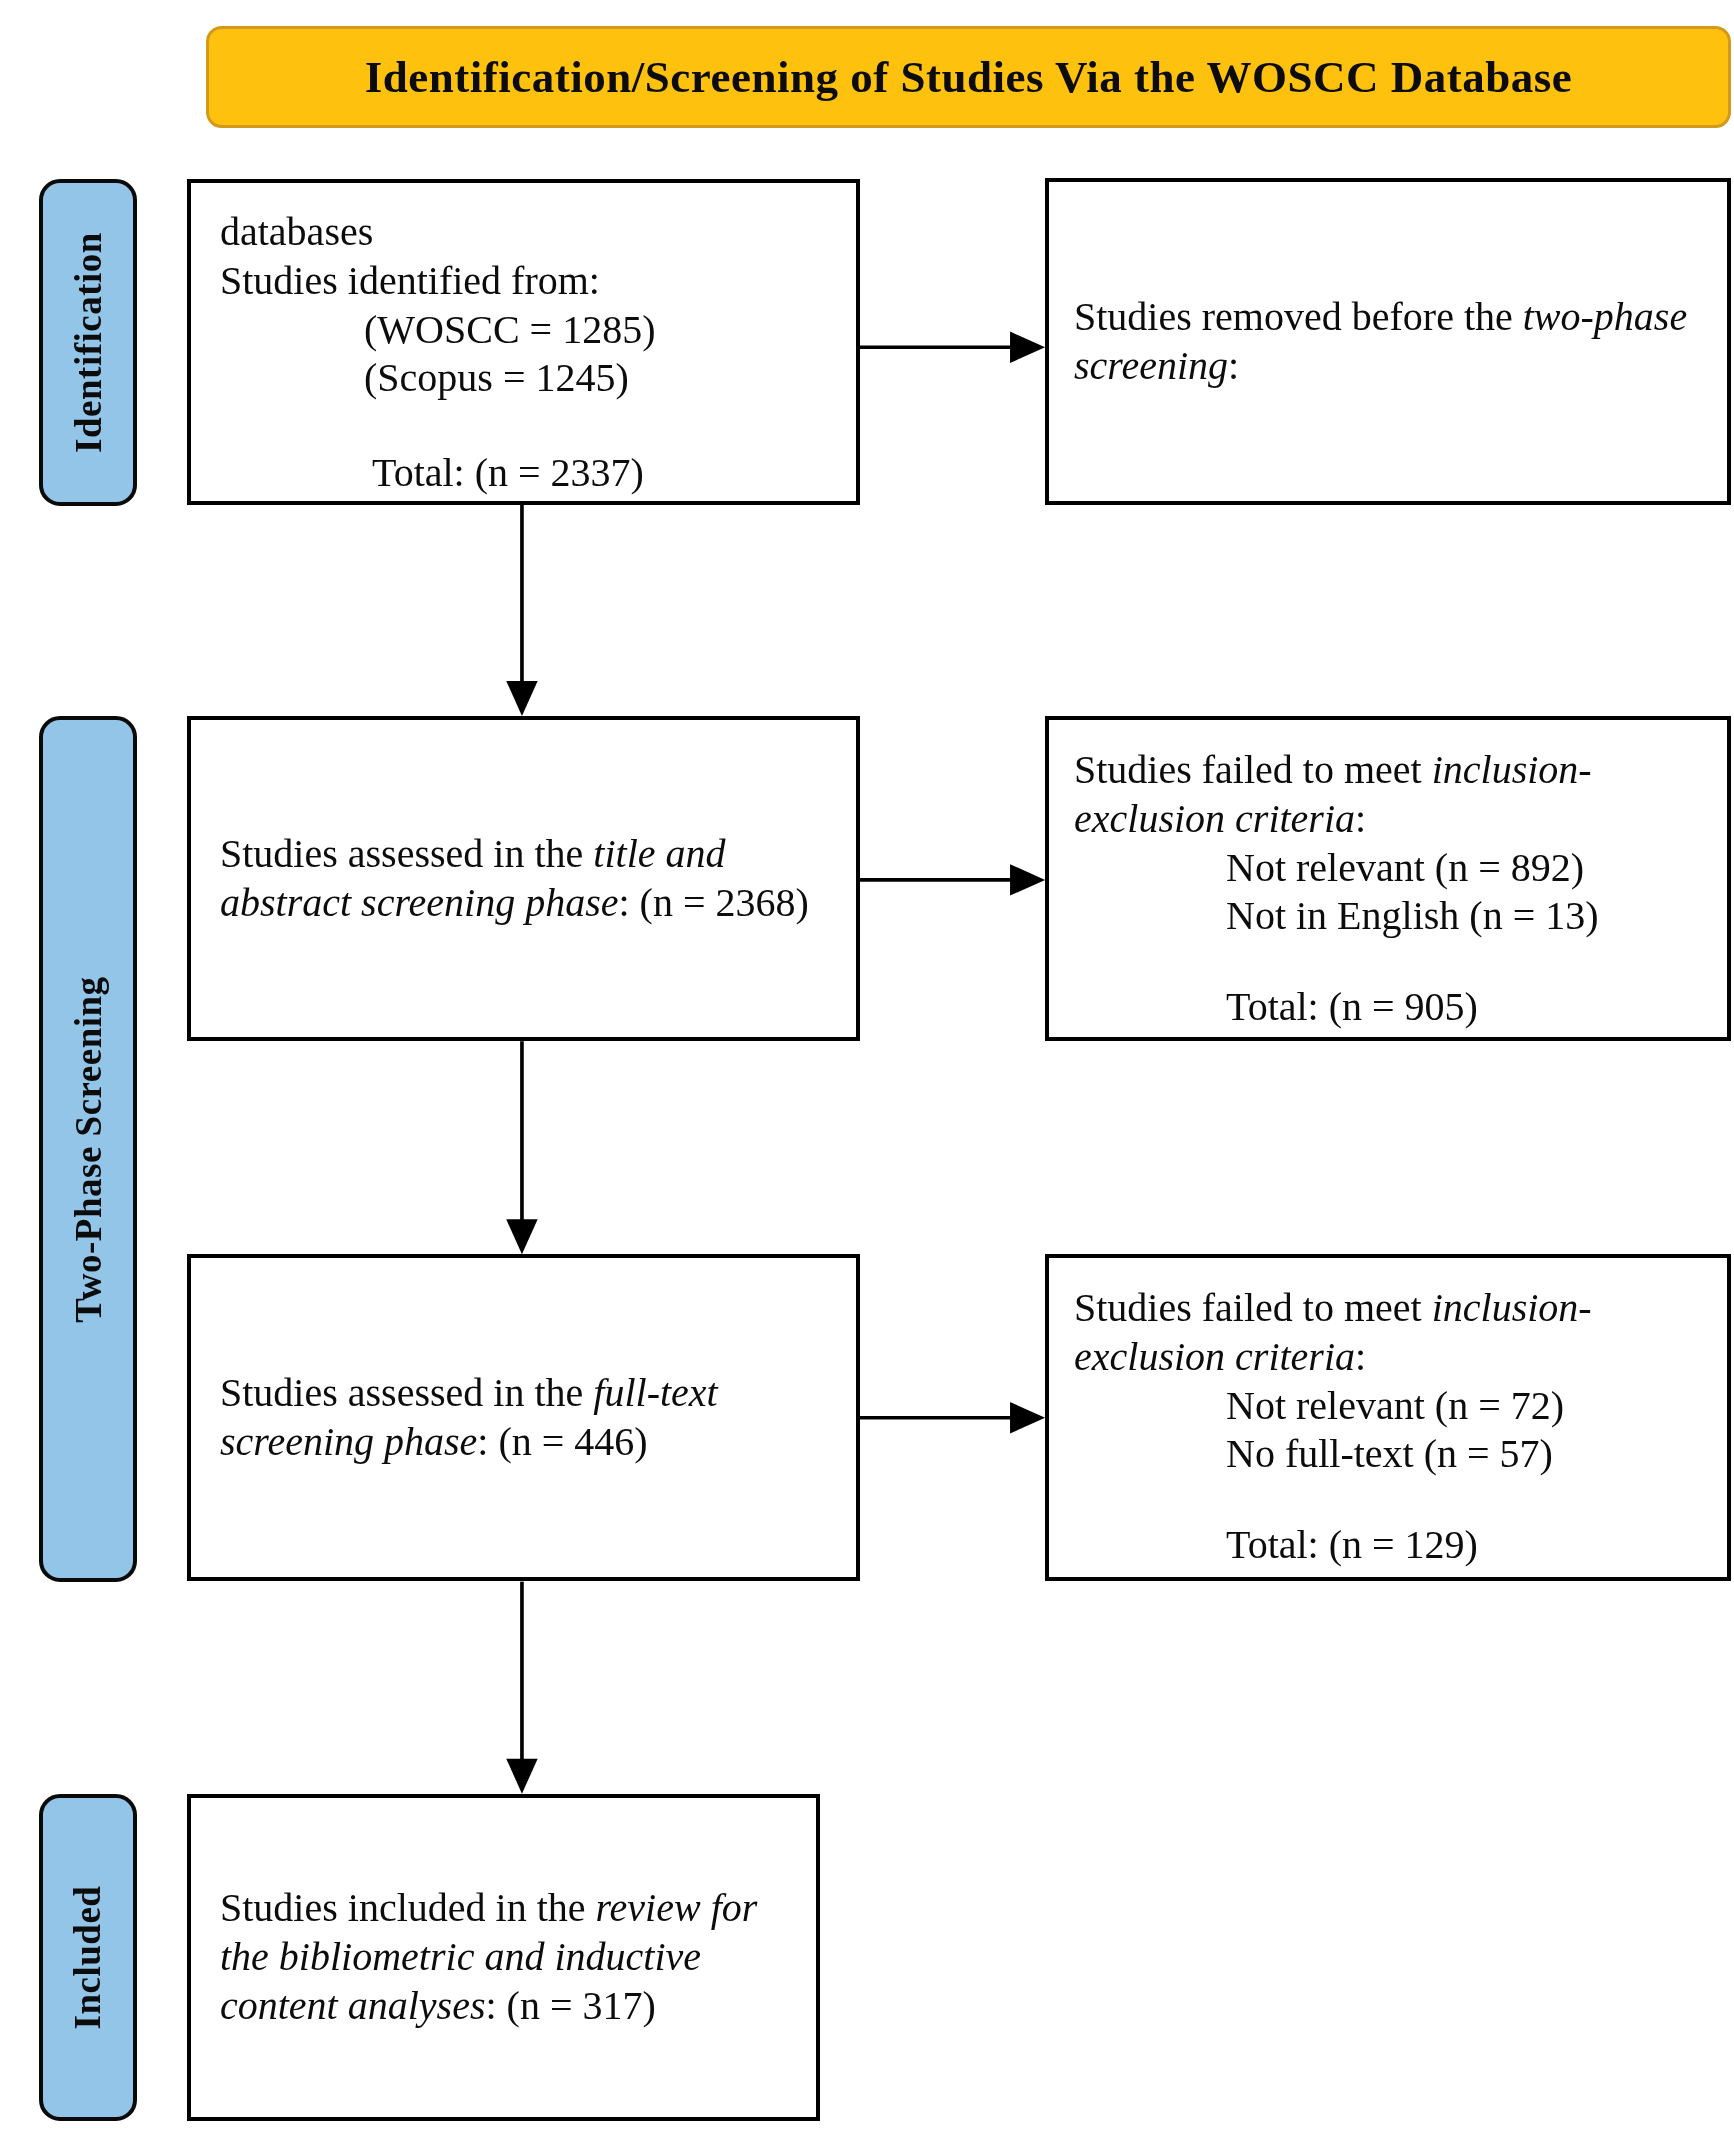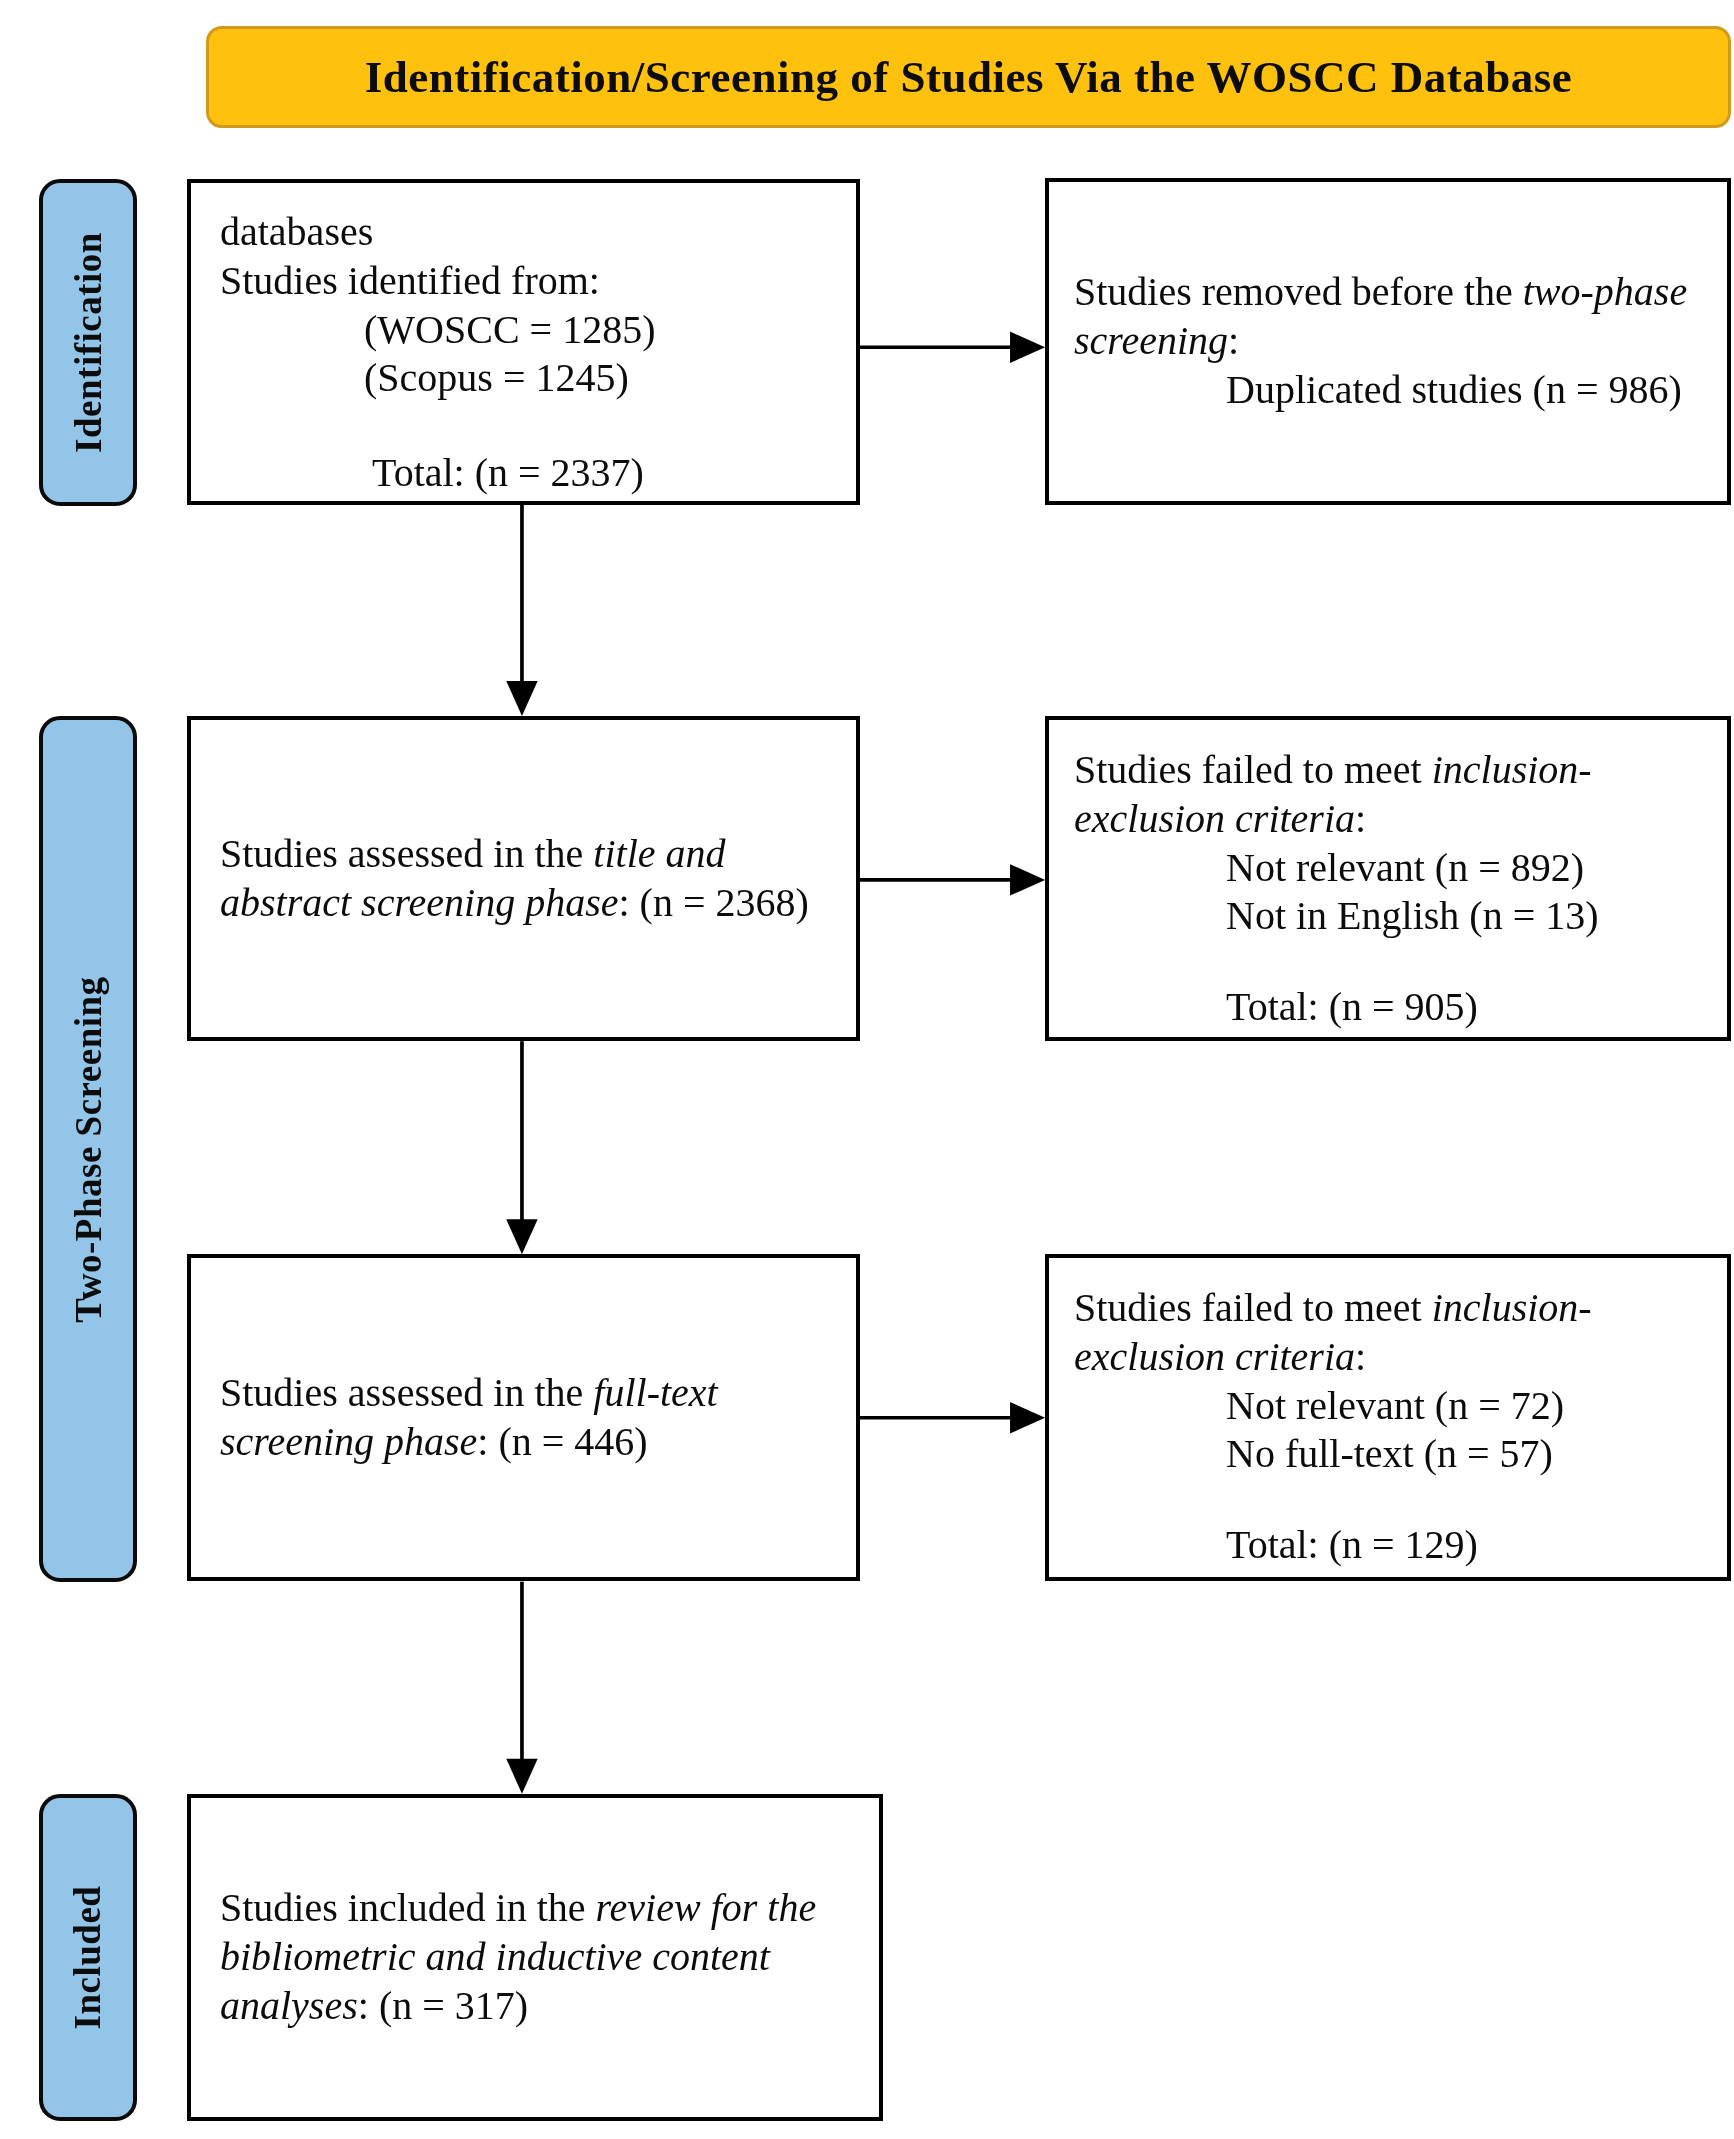--- a/index.html
+++ b/index.html
@@ -89,21 +89,20 @@
       <div class="line">Studies identified from:</div>
       <div class="line indent1">(WOSCC = 1285)</div>
       <div class="line indent1">(Scopus = 1245)</div>
       <div class="line indent2 gap1">Total: (n = 2337)</div>
     </div>
   </div>
 
   <div class="box center-v" style="left:1030px;top:178px;width:686px;height:327px;">
     <div class="content pad-right-mid">
       <p class="line"><span>Studies removed before the </span><i>two-phase screening</i><span>:</span></p>
-      <div class="line indent2">Duplicated studies (n = 986)</div>
     </div>
   </div>
 
   <div class="box center-v" style="left:172px;top:716px;width:673px;height:325px;">
     <div class="content pad-main-mid">
       <p class="line"><span>Studies assessed in the </span><i>title and abstract screening phase</i><span>: (n = 2368)</span></p>
     </div>
   </div>
 
   <div class="box" style="left:1030px;top:716px;width:686px;height:325px;">
@@ -123,20 +122,20 @@
 
   <div class="box" style="left:1030px;top:1254px;width:686px;height:327px;">
     <div class="content pad-right-top">
       <p class="line"><span>Studies failed to meet </span><i>inclusion-exclusion criteria</i><span>:</span></p>
       <div class="line indent2">Not relevant (n = 72)</div>
       <div class="line indent2">No full-text (n = 57)</div>
       <div class="line indent2 gap2">Total: (n = 129)</div>
     </div>
   </div>
 
-  <div class="box center-v" style="left:172px;top:1794px;width:696px;height:327px;">
+  <div class="box center-v" style="left:172px;top:1794px;width:633px;height:327px;">
     <div class="content pad-included">
       <p class="line"><span>Studies included in the </span><i>review for the bibliometric and inductive content analyses</i><span>: (n = 317)</span></p>
     </div>
   </div>
 
 </div>
 
 
 </body></html>

